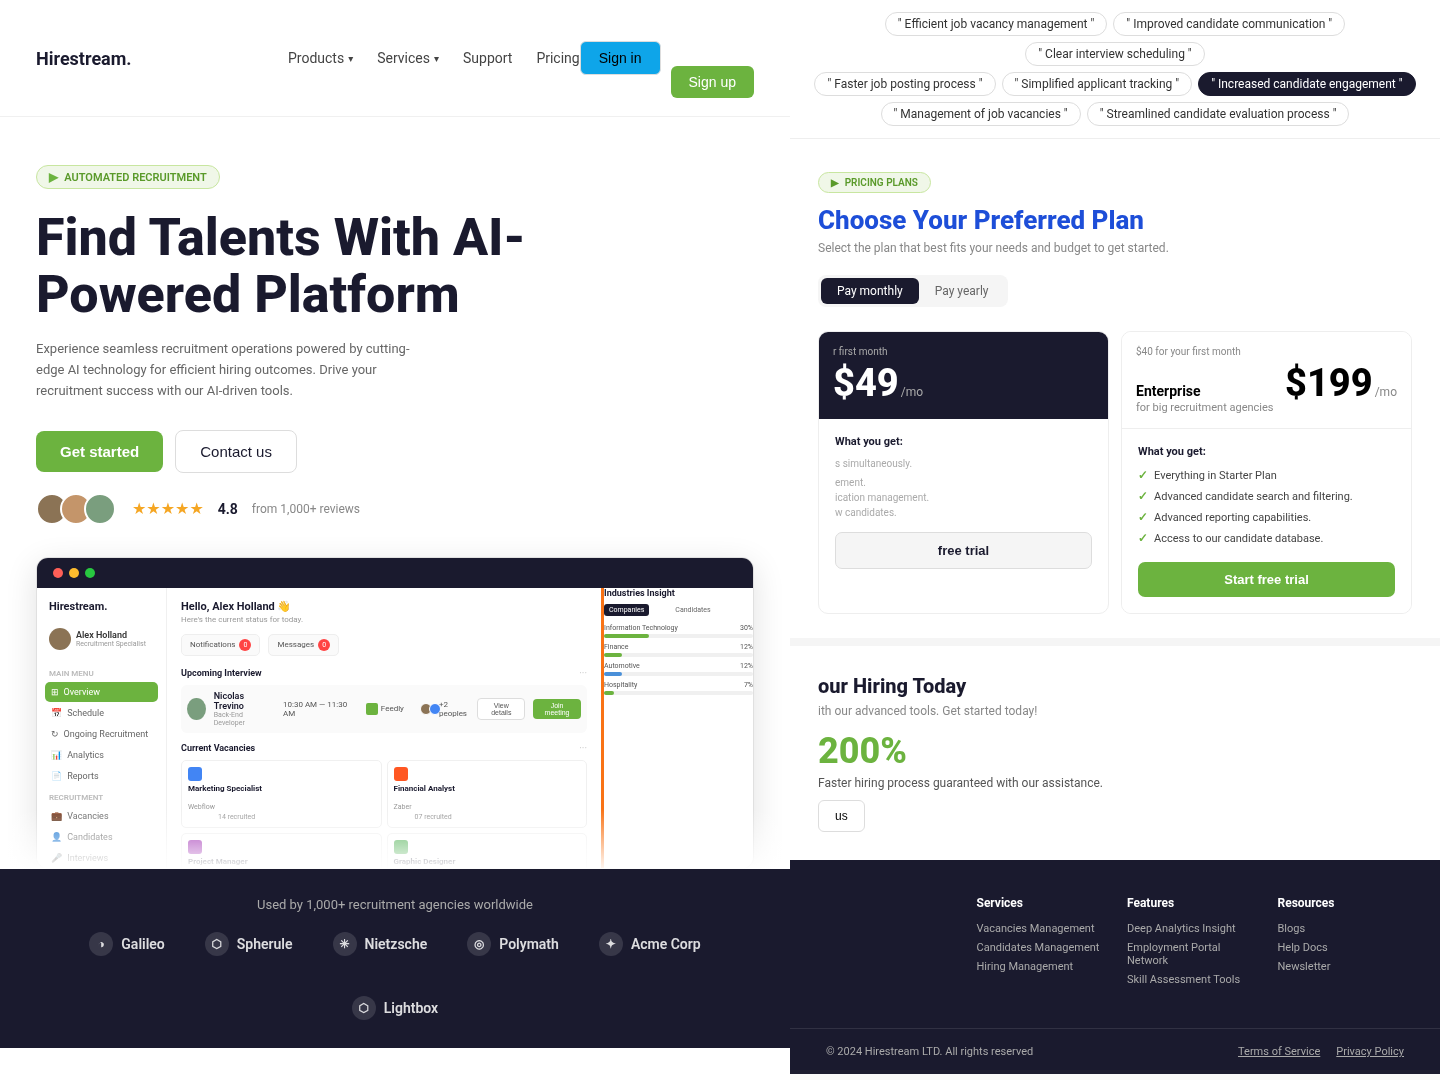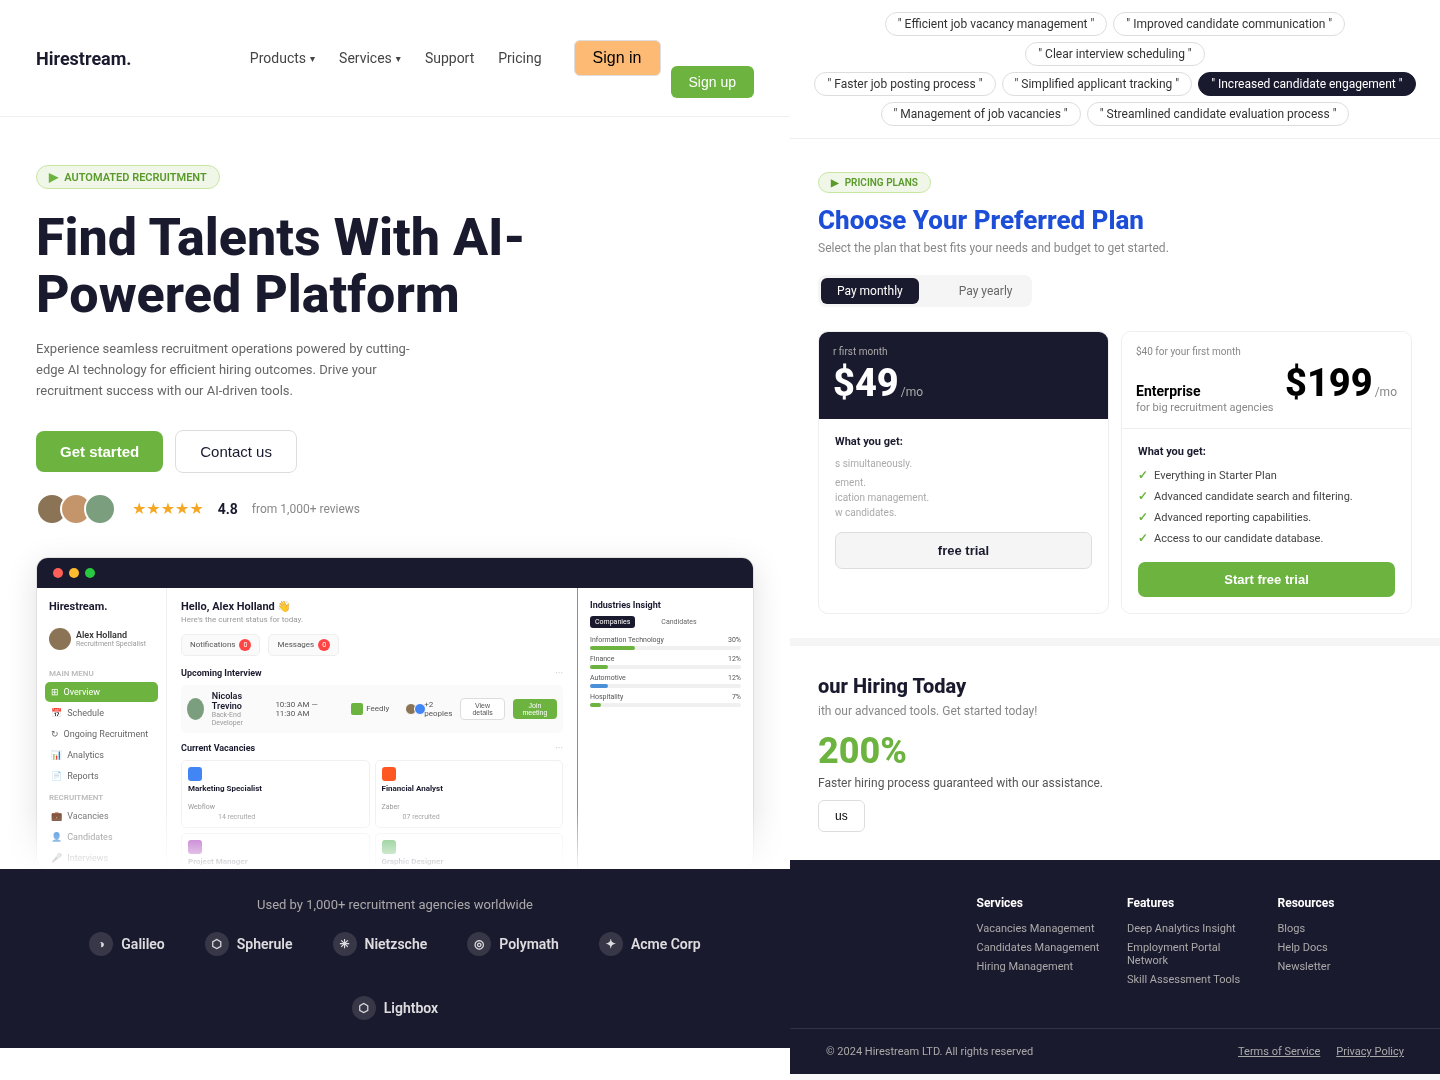--- a/index.html
+++ b/index.html
@@ -12,25 +12,25 @@
 
     
     .left-panel { width: 790px; background: #fff; min-height: 1080px; position: relative; overflow: hidden; }
 
     
     .right-panel { width: 650px; background: #f8f8f8; min-height: 1080px; position: relative; overflow: hidden; }
 
     
     .navbar { display: flex; align-items: center; padding: 18px 36px; border-bottom: 1px solid #f0f0f0; background: #fff; }
     .logo { font-weight: 700; font-size: 18px; color: #1a1a2e; margin-right: auto; }
-    .nav-links { display: flex; gap: 24px; align-items: flex-end; margin-right: 32px; }
+    .nav-links { display: flex; gap: 24px; align-items: flex-end; }
     .nav-link { font-size: 14px; color: #444; cursor: pointer; display: flex; align-items: center; gap: 4px; }
     .nav-chevron { font-size: 10px; }
     .nav-actions { display: flex; gap: 10px; align-items: center; }
-    .btn-signin { padding: 8px 18px; border: 1px solid #ddd; border-radius: 6px; font-size: 16px; background: #fdba74; cursor: pointer; }
+    .btn-signin { padding: 8px 18px; border: 1px solid #ddd; border-radius: 6px; font-size: 14px; background: #0ea5e9; cursor: pointer; }
     .btn-signup { padding: 8px 18px; border: none; border-radius: 6px; font-size: 14px; background: #6cb33f; color: #fff; cursor: pointer; font-weight: 500; margin-top: 48px; }
 
     
     .hero { padding: 48px 36px 32px; }
     .hero-badge { display: inline-flex; align-items: center; gap: 6px; background: #f0f7e8; border: 1px solid #c8e6a0; border-radius: 20px; padding: 4px 12px; font-size: 11px; color: #5a9a2a; font-weight: 600; margin-bottom: 20px; }
     .badge-arrow { color: #6cb33f; font-size: 12px; }
     .hero-title { font-size: 52px; font-weight: 800; color: #1a1a2e; line-height: 1.1; margin-bottom: 16px; max-width: 540px; }
     .hero-subtitle { font-size: 13px; color: #666; line-height: 1.6; max-width: 380px; margin-bottom: 28px; }
     .hero-actions { display: flex; gap: 12px; align-items: center; margin-bottom: 20px; }
     .btn-get-started { padding: 12px 24px; background: #6cb33f; color: #fff; border: none; border-radius: 8px; font-size: 15px; font-weight: 600; cursor: pointer; }
@@ -88,21 +88,21 @@
     .btn-view-details { padding: 3px 7px; border: 1px solid #ddd; border-radius: 4px; font-size: 7px; color: #555; background: #fff; cursor: pointer; }
     .btn-join { padding: 3px 7px; border: none; border-radius: 4px; font-size: 7px; color: #fff; background: #6cb33f; cursor: pointer; }
 
     .vacancies-grid { display: grid; grid-template-columns: 1fr 1fr; gap: 5px; }
     .vacancy-card { padding: 6px; border: 1px solid #f0f0f0; border-radius: 5px; }
     .vacancy-logo { width: 14px; height: 14px; border-radius: 3px; margin-bottom: 3px; }
     .vacancy-title { font-size: 8px; font-weight: 700; color: #1a1a2e; }
     .vacancy-company { font-size: 7px; color: #999; display: flex; align-items: center; gap: 3px; }
     .vacancy-count { font-size: 7px; color: #999; margin-top: 20px; }
 
-    .app-right-panel { width: 176px; padding: 12px; border-left: 1px solid #f97316; }
+    .app-right-panel { width: 152px; border-left: 3px solid #f97316; }
     .industries-title { font-size: 9px; font-weight: 700; color: #1a1a2e; margin-bottom: 6px; }
     .industries-tabs { display: flex; gap: 21px; margin-bottom: 8px; }
     .ind-tab { font-size: 7px; padding: 2px 5px; border-radius: 3px; cursor: pointer; color: #666; }
     .ind-tab.active { background: #1a1a2e; color: #fff; }
     .industry-row { margin-bottom: 5px; }
     .industry-name { font-size: 7px; color: #555; margin-bottom: 2px; display: flex; justify-content: space-between; }
     .industry-bar-bg { background: #f0f0f0; height: 4px; border-radius: 2px; }
     .industry-bar { height: 4px; border-radius: 2px; background: #6cb33f; }
     .industry-bar.blue { background: #4a90d9; }
 
@@ -118,21 +118,21 @@
 
     
     .why-section { background: #fff; padding: 48px 36px 32px; }
     .why-badge { display: inline-flex; align-items: center; gap: 6px; background: #f0f7e8; border: 1px solid #c8e6a0; border-radius: 20px; padding: 4px 12px; font-size: 11px; color: #5a9a2a; font-weight: 600; margin-bottom: 16px; }
     .ticker-right { padding: 12px; background: #fff; border-bottom: 1px solid #eee; }
     .ticker-right-row { display: flex; gap: 6px; flex-wrap: wrap; justify-content: center; }
     .pricing-area { padding: 32px 28px 24px; background: #fff; }
     .pricing-badge { display: inline-flex; align-items: center; gap: 6px; background: #f0f7e8; border: 1px solid #c8e6a0; border-radius: 20px; padding: 4px 12px; font-size: 10px; color: #5a9a2a; font-weight: 600; margin-bottom: 12px; }
     .pricing-title { font-size: 26px; font-weight: 800; color: #1d4ed8; margin-bottom: 6px; }
     .pricing-subtitle { font-size: 12px; color: #888; margin-bottom: 20px; }
-    .billing-toggle { display: flex; align-items: center; background: #f5f5f5; border-radius: 8px; padding: 3px; width: fit-content; margin-bottom: 24px; gap: 24px; }
+    .billing-toggle { display: flex; align-items: center; background: #f5f5f5; border-radius: 8px; padding: 3px; width: fit-content; margin-bottom: 24px; }
     .billing-option { padding: 6px 16px; border-radius: 6px; font-size: 12px; cursor: pointer; color: #666; }
     .billing-option.active { background: #1a1a2e; color: #fff; }
 
     .pricing-cards { display: flex; gap: 12px; }
     .pricing-card { flex: 1; border-radius: 10px; overflow: hidden; border: 1px solid #eee; }
     .pricing-card-header { padding: 14px; }
     .pricing-card-header.dark { background: #1a1a2e; color: #fff; }
     .pricing-card-header.white { background: #fff; }
     .pricing-first-month { font-size: 10px; color: #888; margin-bottom: 4px; }
     .pricing-first-month.dark { color: #aaa; }

